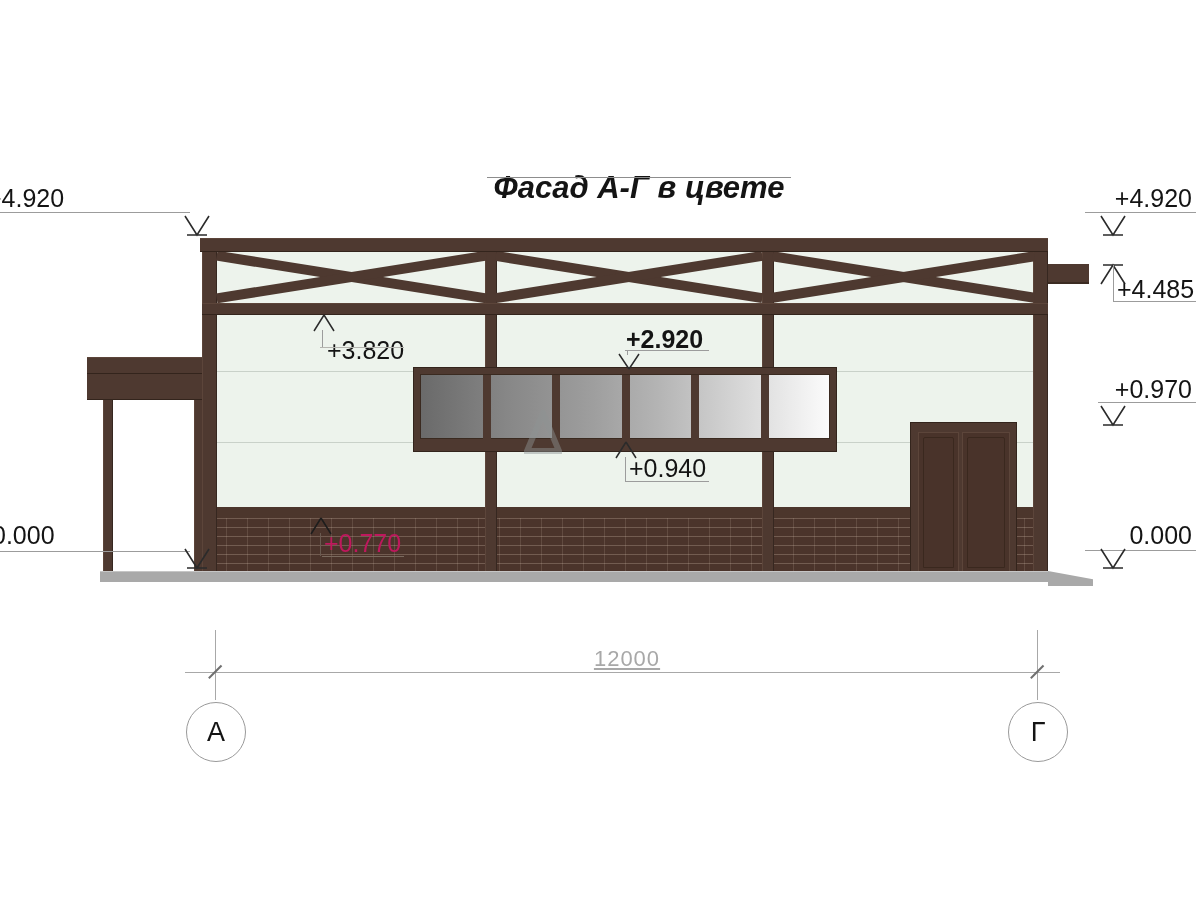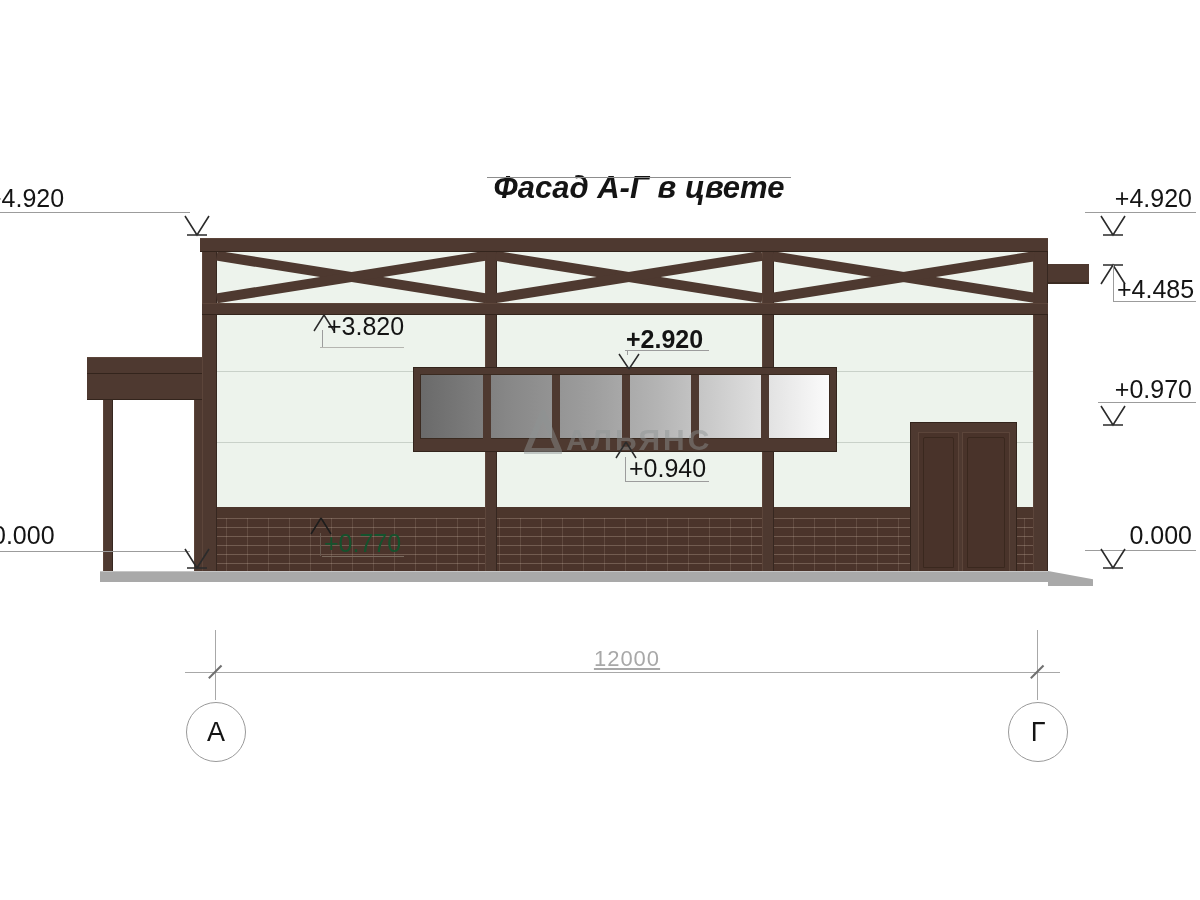--- a/index.html
+++ b/index.html
@@ -84,21 +84,20 @@
     </div>
   </div>
 
   <div class="abs" style="left:100px;top:571px;width:948px;height:10px;background:#a9a9a9;border-top:1px solid #c6c6c6;"></div>
   <div class="abs" style="left:1048px;top:571px;width:45px;height:15px;background:#a9a9a9;
               clip-path:polygon(0 0,100% 55%,100% 100%,0 100%);"></div>
 
   <svg class="wm" style="left:524px;top:410px;" width="38" height="44" viewBox="0 0 38 44">
     <polygon points="19,3 35,41 3,41" fill="none" stroke="#8e9494" stroke-width="6"></polygon>
   </svg>
-  <span class="lbl wm" style="left:566px;top:425px;font-size:30px;font-weight:bold;color:#8e9494;letter-spacing:3px;">АЛЬЯНС</span>
 
   <span class="lbl" style="left:-13px;top:186px;">+4.920</span>
   <div class="gline" style="left:0;top:212px;width:190px;"></div>
   <svg class="elev-svg" style="left:180px;top:215px;" width="34" height="23" viewBox="0 0 34 23">
     <path d="M5 1 L17 20 L29 1 M7 20 H27" fill="none" stroke="#2b2b2b" stroke-width="1.6"></path>
   </svg>
 
   <span class="lbl" style="left:-8px;top:523px;">0.000</span>
   <div class="gline" style="left:0;top:551px;width:190px;"></div>
   <svg class="elev-svg" style="left:180px;top:548px;" width="34" height="23" viewBox="0 0 34 23">
@@ -127,42 +126,42 @@
   <span class="lbl" style="left:1126px;top:523px;width:66px;text-align:right;">0.000</span>
   <div class="gline" style="left:1085px;top:550px;width:111px;"></div>
   <svg class="elev-svg" style="left:1096px;top:548px;" width="34" height="23" viewBox="0 0 34 23">
     <path d="M5 1 L17 20 L29 1 M7 20 H27" fill="none" stroke="#2b2b2b" stroke-width="1.6"></path>
   </svg>
 
   <svg class="elev-svg" style="left:311px;top:313px;" width="26" height="19" viewBox="0 0 26 19">
     <path d="M13 2 L3 18 M13 2 L23 18" fill="none" stroke="#2b2b2b" stroke-width="1.5"></path>
   </svg>
   <div class="vline" style="left:322px;top:330px;height:18px;"></div>
-  <span class="lbl" style="left:327px;top:314px;text-align:center;">+3.820</span>
+  <span class="lbl" style="left:327px;top:338px;text-align:center;">+3.820</span>
   <div class="gline" style="left:320px;top:347px;width:84px;background:#b5b5b0;"></div>
 
   <span class="lbl" style="left:626px;top:327px;font-weight:bold;">+2.920</span>
   <div class="gline" style="left:625px;top:350px;width:84px;"></div>
   <div class="vline" style="left:627px;top:350px;height:5px;"></div>
   <svg class="elev-svg" style="left:616px;top:353px;" width="26" height="17" viewBox="0 0 26 17">
     <path d="M3 1 L13 16 M23 1 L13 16" fill="none" stroke="#2b2b2b" stroke-width="1.5"></path>
   </svg>
 
   <svg class="elev-svg" style="left:613px;top:440px;" width="26" height="19" viewBox="0 0 26 19">
     <path d="M13 2 L3 18 M13 2 L23 18" fill="none" stroke="#2b2b2b" stroke-width="1.5"></path>
   </svg>
   <div class="vline" style="left:625px;top:457px;height:25px;"></div>
   <span class="lbl" style="left:629px;top:456px;">+0.940</span>
   <div class="gline" style="left:625px;top:481px;width:84px;"></div>
 
   <svg class="elev-svg" style="left:308px;top:516px;" width="26" height="19" viewBox="0 0 26 19">
     <path d="M13 2 L3 18 M13 2 L23 18" fill="none" stroke="#1d1d1d" stroke-width="1.5"></path>
   </svg>
   <div class="vline" style="left:320px;top:533px;height:23px;background:#6a5a50;"></div>
-  <span class="lbl" style="left:324px;top:531px;color:#14532d;">+0.770</span>
+  <span class="lbl" style="left:324px;top:531px;color:#be185d;">+0.770</span>
   <div class="gline" style="left:322px;top:556px;width:82px;background:#7a6a5e;"></div>
 
   <div class="vline" style="left:215px;top:630px;height:70px;background:#a8a8a8;"></div>
   <div class="vline" style="left:1037px;top:630px;height:70px;background:#a8a8a8;"></div>
   <div class="gline" style="left:185px;top:672px;width:875px;background:#a8a8a8;"></div>
   <div class="dim-tick" style="left:206px;top:671px;"></div>
   <div class="dim-tick" style="left:1028px;top:671px;"></div>
   <span class="dimtext" style="left:627px;top:646px;transform:translateX(-50%);text-decoration:underline;">12000</span>
 
   <div class="axis-circle" style="left:186px;top:702px;">

